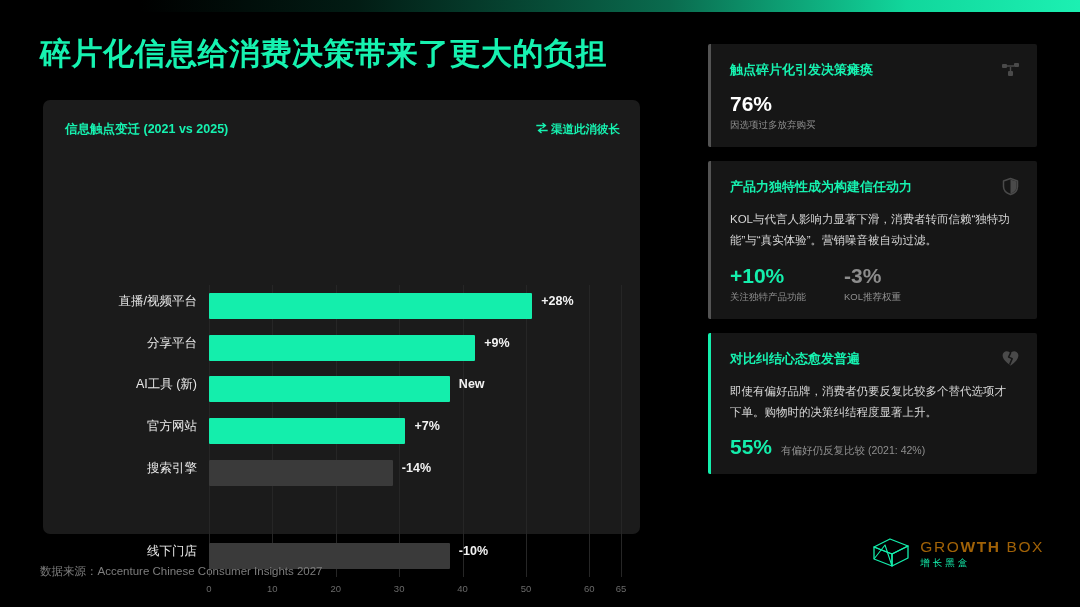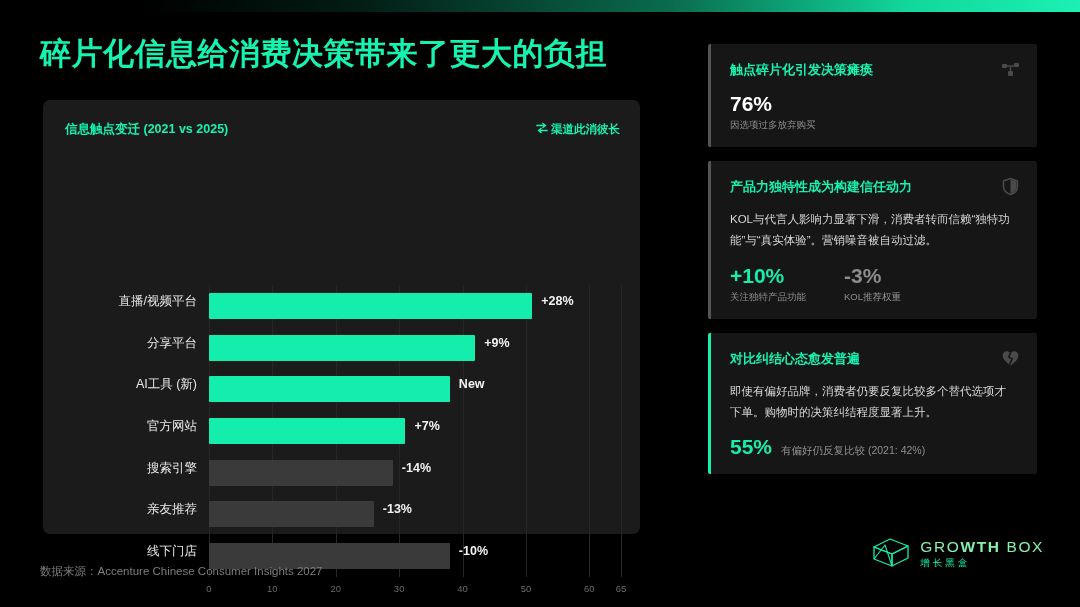--- a/index.html
+++ b/index.html
@@ -216,21 +216,21 @@
   .logo {
     position: absolute;
     right: 36px; top: 535px;
     display: flex;
     align-items: center;
     gap: 9px;
   }
   .logo-text-en {
     font-size: 15.5px;
     letter-spacing: 1.6px;
-    color: #86efac;
+    color: #a16207;
     line-height: 1.15;
   }
   .logo-text-en b { font-weight: bold; }
   .logo-text-cn {
     font-size: 9.5px;
     letter-spacing: 3px;
     color: #14eeac;
     margin-top: 2px;
   }
 </style>
@@ -293,25 +293,20 @@
         <div class="bar-row" style="top: 133px; width: 412px;">
           <div class="cat-label">官方网站</div>
           <div class="bar pos" style="width: 196.492px;"></div>
           <div class="bar-val" style="left: 205.492px;">+7%</div>
         </div>
         <div class="bar-row" style="top: 174.714px; width: 412px;">
           <div class="cat-label">搜索引擎</div>
           <div class="bar neg" style="width: 183.815px;"></div>
           <div class="bar-val" style="left: 192.815px;">-14%</div>
         </div>
-        <div class="bar-row" style="top: 216.429px; width: 412px;">
-          <div class="cat-label">亲友推荐</div>
-          <div class="bar neg" style="width: 164.8px;"></div>
-          <div class="bar-val" style="left: 173.8px;">-13%</div>
-        </div>
         <div class="bar-row" style="top: 258.143px; width: 412px;">
           <div class="cat-label">线下门店</div>
           <div class="bar neg" style="width: 240.862px;"></div>
           <div class="bar-val" style="left: 249.862px;">-10%</div>
         </div>
       </div>
   </div>
 
   <div class="cards" id="cards">
       <div class="card">

